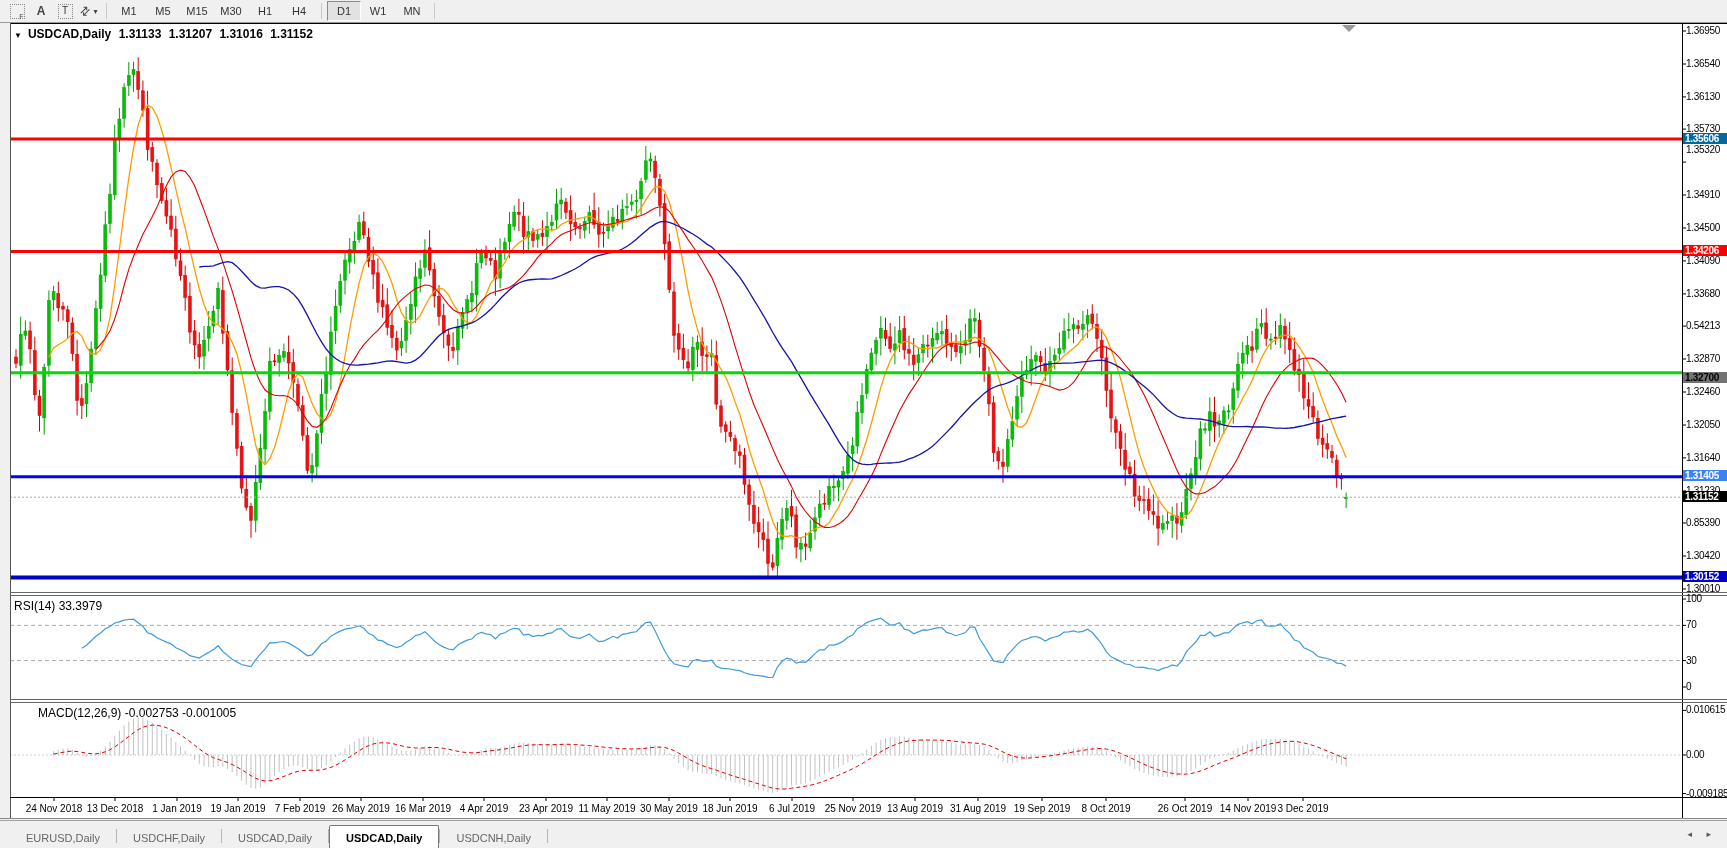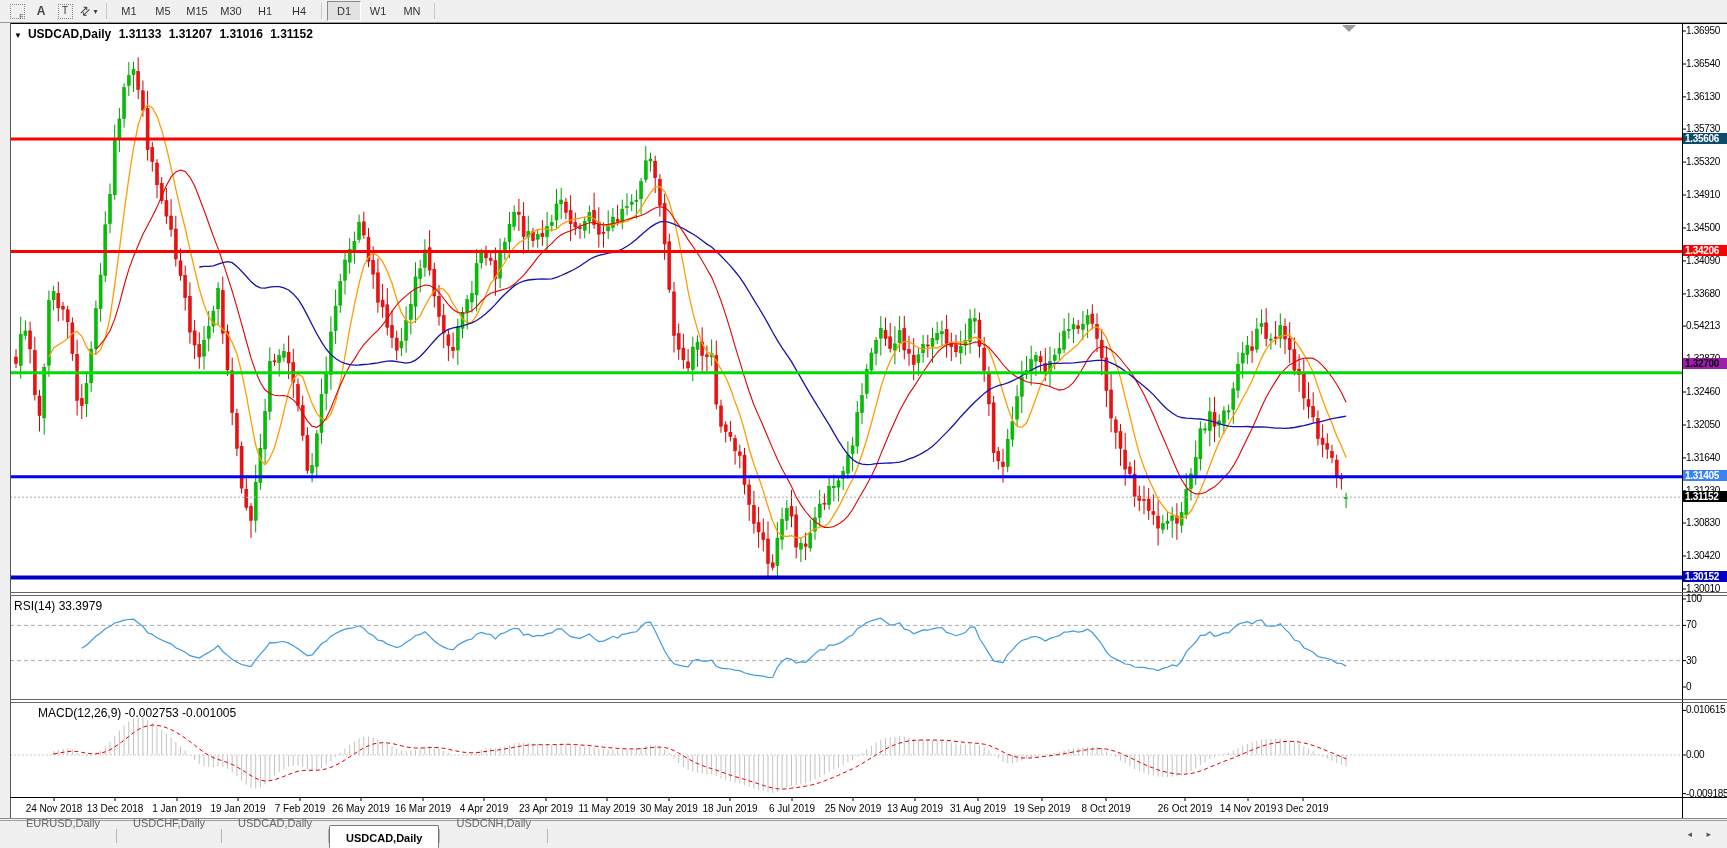--- a/index.html
+++ b/index.html
@@ -19,21 +19,21 @@
   #labels{position:absolute;left:0;top:0;width:1727px;height:848px;z-index:2;pointer-events:none;}
   .axis-lbl{position:absolute;left:1686px;font-size:10px;color:#000;white-space:nowrap;letter-spacing:-0.3px;}
   .lvl-lbl{position:absolute;left:1683px;width:43px;font-size:10px;font-weight:bold;white-space:nowrap;padding-left:2px;letter-spacing:-0.3px;overflow:hidden;}
   .date-lbl{position:absolute;font-size:10px;color:#000;transform:translateX(-50%);white-space:nowrap;top:803px;}
   #ohlc-header{position:absolute;left:14px;top:27px;font-size:12px;font-weight:bold;color:#000;z-index:3;}
   #ohlc-header .dd{font-size:8px;margin-right:6px;}
   #ohlc-header span{margin-right:4px;}
   .pane-label{position:absolute;font-size:12px;color:#000;z-index:3;}
   
   #tabbar{position:absolute;left:0;top:820px;width:1727px;height:28px;background:#f0f0f0;border-top:1px solid #a0a0a0;display:flex;align-items:flex-end;z-index:5;}
-  .tab{height:21px;display:flex;align-items:center;padding:0 16px;font-size:11px;color:#666;cursor:pointer;margin-bottom:16px;}
+  .tab{height:21px;display:flex;align-items:center;padding:0 16px;font-size:11px;color:#666;cursor:pointer;margin-bottom:1px;}
   .tab.active{background:#ffffff;border:1px solid #777;border-bottom:none;color:#000;font-weight:bold;height:23px;margin-bottom:0;border-radius:2px 2px 0 0;}
   .tab-sep{width:1px;height:14px;background:#b5b5b5;margin-bottom:6px;}
   #tab-nav{position:absolute;right:10px;top:8px;font-size:9px;color:#555;letter-spacing:6px;cursor:pointer;}
 </style>
 </head>
 <body>
 
 <div id="app">
 
   <div id="toolbar">
@@ -995,37 +995,37 @@
       <line x1="1248" x2="1248" y1="797" y2="801" stroke="#000" stroke-width="1"></line>
       <line x1="1303" x2="1303" y1="797" y2="801" stroke="#000" stroke-width="1"></line>
       <polygon points="1342,25 1356,25 1349,32" fill="#9a9a9a"></polygon>
     </svg>
 
   <div id="labels">
       <div class="axis-lbl" style="top:25px">1.36950</div>
       <div class="axis-lbl" style="top:58px">1.36540</div>
       <div class="axis-lbl" style="top:91px">1.36130</div>
       <div class="axis-lbl" style="top:123px">1.35730</div>
-      <div class="axis-lbl" style="top:156px">1.35320</div>
+      <div class="axis-lbl" style="top:144px">1.35320</div>
       <div class="axis-lbl" style="top:189px">1.34910</div>
       <div class="axis-lbl" style="top:222px">1.34500</div>
       <div class="axis-lbl" style="top:255px">1.34090</div>
       <div class="axis-lbl" style="top:288px">1.33680</div>
       <div class="axis-lbl" style="top:320px">0.54213</div>
       <div class="axis-lbl" style="top:353px">1.32870</div>
       <div class="axis-lbl" style="top:386px">1.32460</div>
       <div class="axis-lbl" style="top:419px">1.32050</div>
       <div class="axis-lbl" style="top:452px">1.31640</div>
       <div class="axis-lbl" style="top:485px">1.31230</div>
-      <div class="axis-lbl" style="top:517px">1.30830</div>
+      <div class="axis-lbl" style="top:517px">0.85390</div>
       <div class="axis-lbl" style="top:550px">1.30420</div>
       <div class="axis-lbl" style="top:583px">1.30010</div>
-      <div class="lvl-lbl" style="top:133px;background:#0c4a6e;color:#FFFFFF">1.35606</div>
+      <div class="lvl-lbl" style="top:133px;background:#0369a1;color:#FFFFFF">1.35606</div>
       <div class="lvl-lbl" style="top:245px;background:#FE0000;color:#FFFFFF">1.34206</div>
-      <div class="lvl-lbl" style="top:358px;background:#a21caf;color:#000000">1.32700</div>
+      <div class="lvl-lbl" style="top:372px;background:#737373;color:#000000">1.32700</div>
       <div class="lvl-lbl" style="top:470px;background:#3b82f6;color:#FFFFFF">1.31405</div>
       <div class="lvl-lbl" style="top:571px;background:#0000C8;color:#FFFFFF">1.30152</div>
       <div class="lvl-lbl" style="top:491px;background:#000000;color:#ffffff">1.31152</div>
       <div class="axis-lbl" style="top:593px">100</div>
       <div class="axis-lbl" style="top:619px">70</div>
       <div class="axis-lbl" style="top:655px">30</div>
       <div class="axis-lbl" style="top:681px">0</div>
       <div class="axis-lbl" style="top:704px">0.010615</div>
       <div class="axis-lbl" style="top:749px">0.00</div>
       <div class="axis-lbl" style="top:788px">-0.009185</div>

